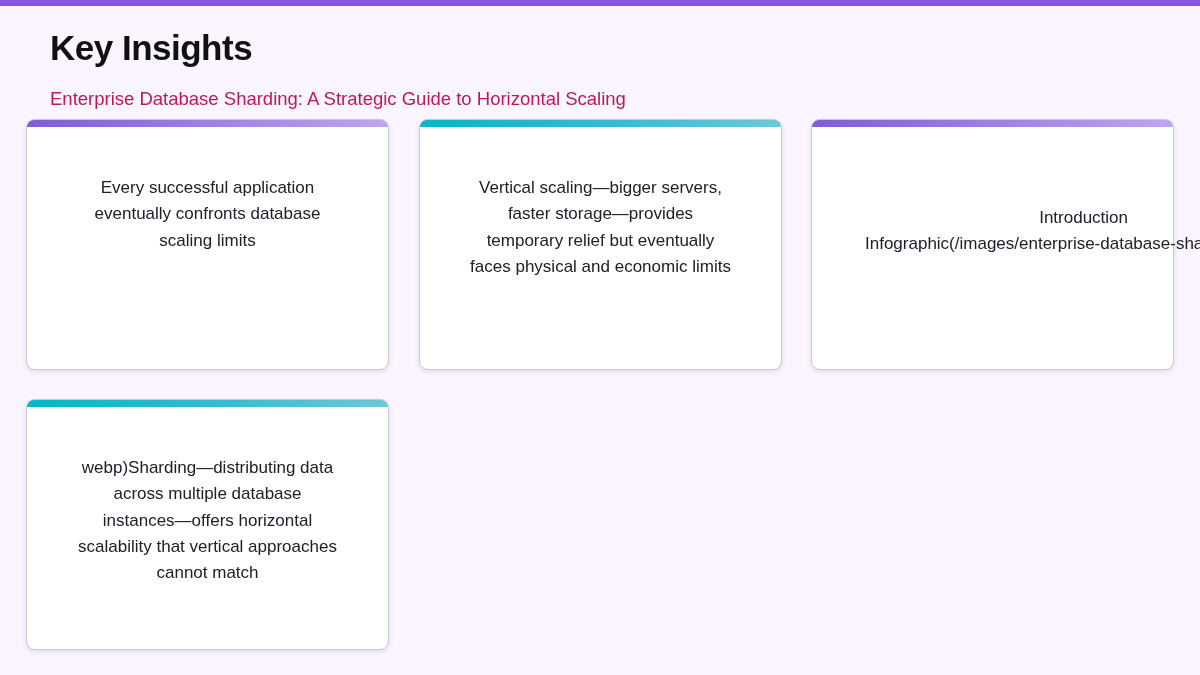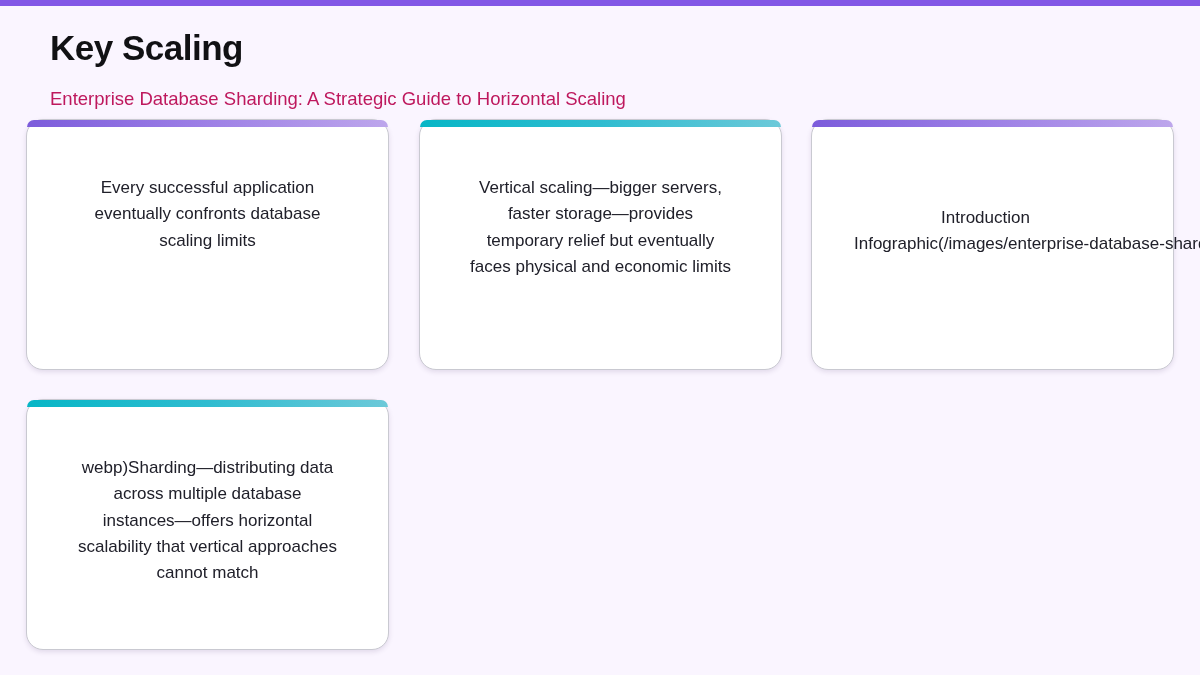--- a/index.html
+++ b/index.html
@@ -55,21 +55,21 @@
     left: 0;
     width: 1200px;
     height: 557px;
   }
 
   .insight-card {
     position: absolute;
     width: 363px;
     height: 251px;
     background: #ffffff;
-    border-radius: 17px;
+    border-radius: 9px;
     border: 1px solid #c9c9d1;
     box-shadow: 0 2px 5px rgba(60, 40, 90, 0.13);
     overflow: visible;
   }
 
   .card-accent {
     position: absolute;
     top: 0;
     left: 0;
     right: 0;
@@ -93,45 +93,46 @@
     top: 55px;
     font-size: 17px;
     line-height: 26.3px;
     color: #20202a;
     text-align: center;
     white-space: pre-wrap;
   }
 
   
   .card-text.overflowing {
-    left: 42px;
+    left: 53px;
     right: auto;
     width: 263px;
     top: 85px;
     white-space: normal;
     overflow: visible;
+    text-align: right;
   }
 
   .overflow-line {
     white-space: nowrap;
     display: block;
   }
 
   #card-1 { left: 26px;  top: 1px; }
   #card-2 { left: 419px; top: 1px; padding-left: 27px; }
   #card-3 { left: 811px; top: 1px; }
   #card-4 { left: 26px;  top: 281px; }
 </style>
 </head>
 <body>
 
 <div id="top-accent-bar"></div>
 
 <div id="page-header">
-  <div id="page-title">Key Scaling</div>
+  <div id="page-title">Key Insights</div>
   <div id="page-subtitle">Enterprise Database Sharding: A Strategic Guide to Horizontal Scaling</div>
 </div>
 
 <div id="cards-area">
 
   <div class="insight-card" id="card-1">
     <div class="card-accent purple"></div>
     <div class="card-text">Every successful application eventually confronts database scaling limits</div>
   </div>
 

